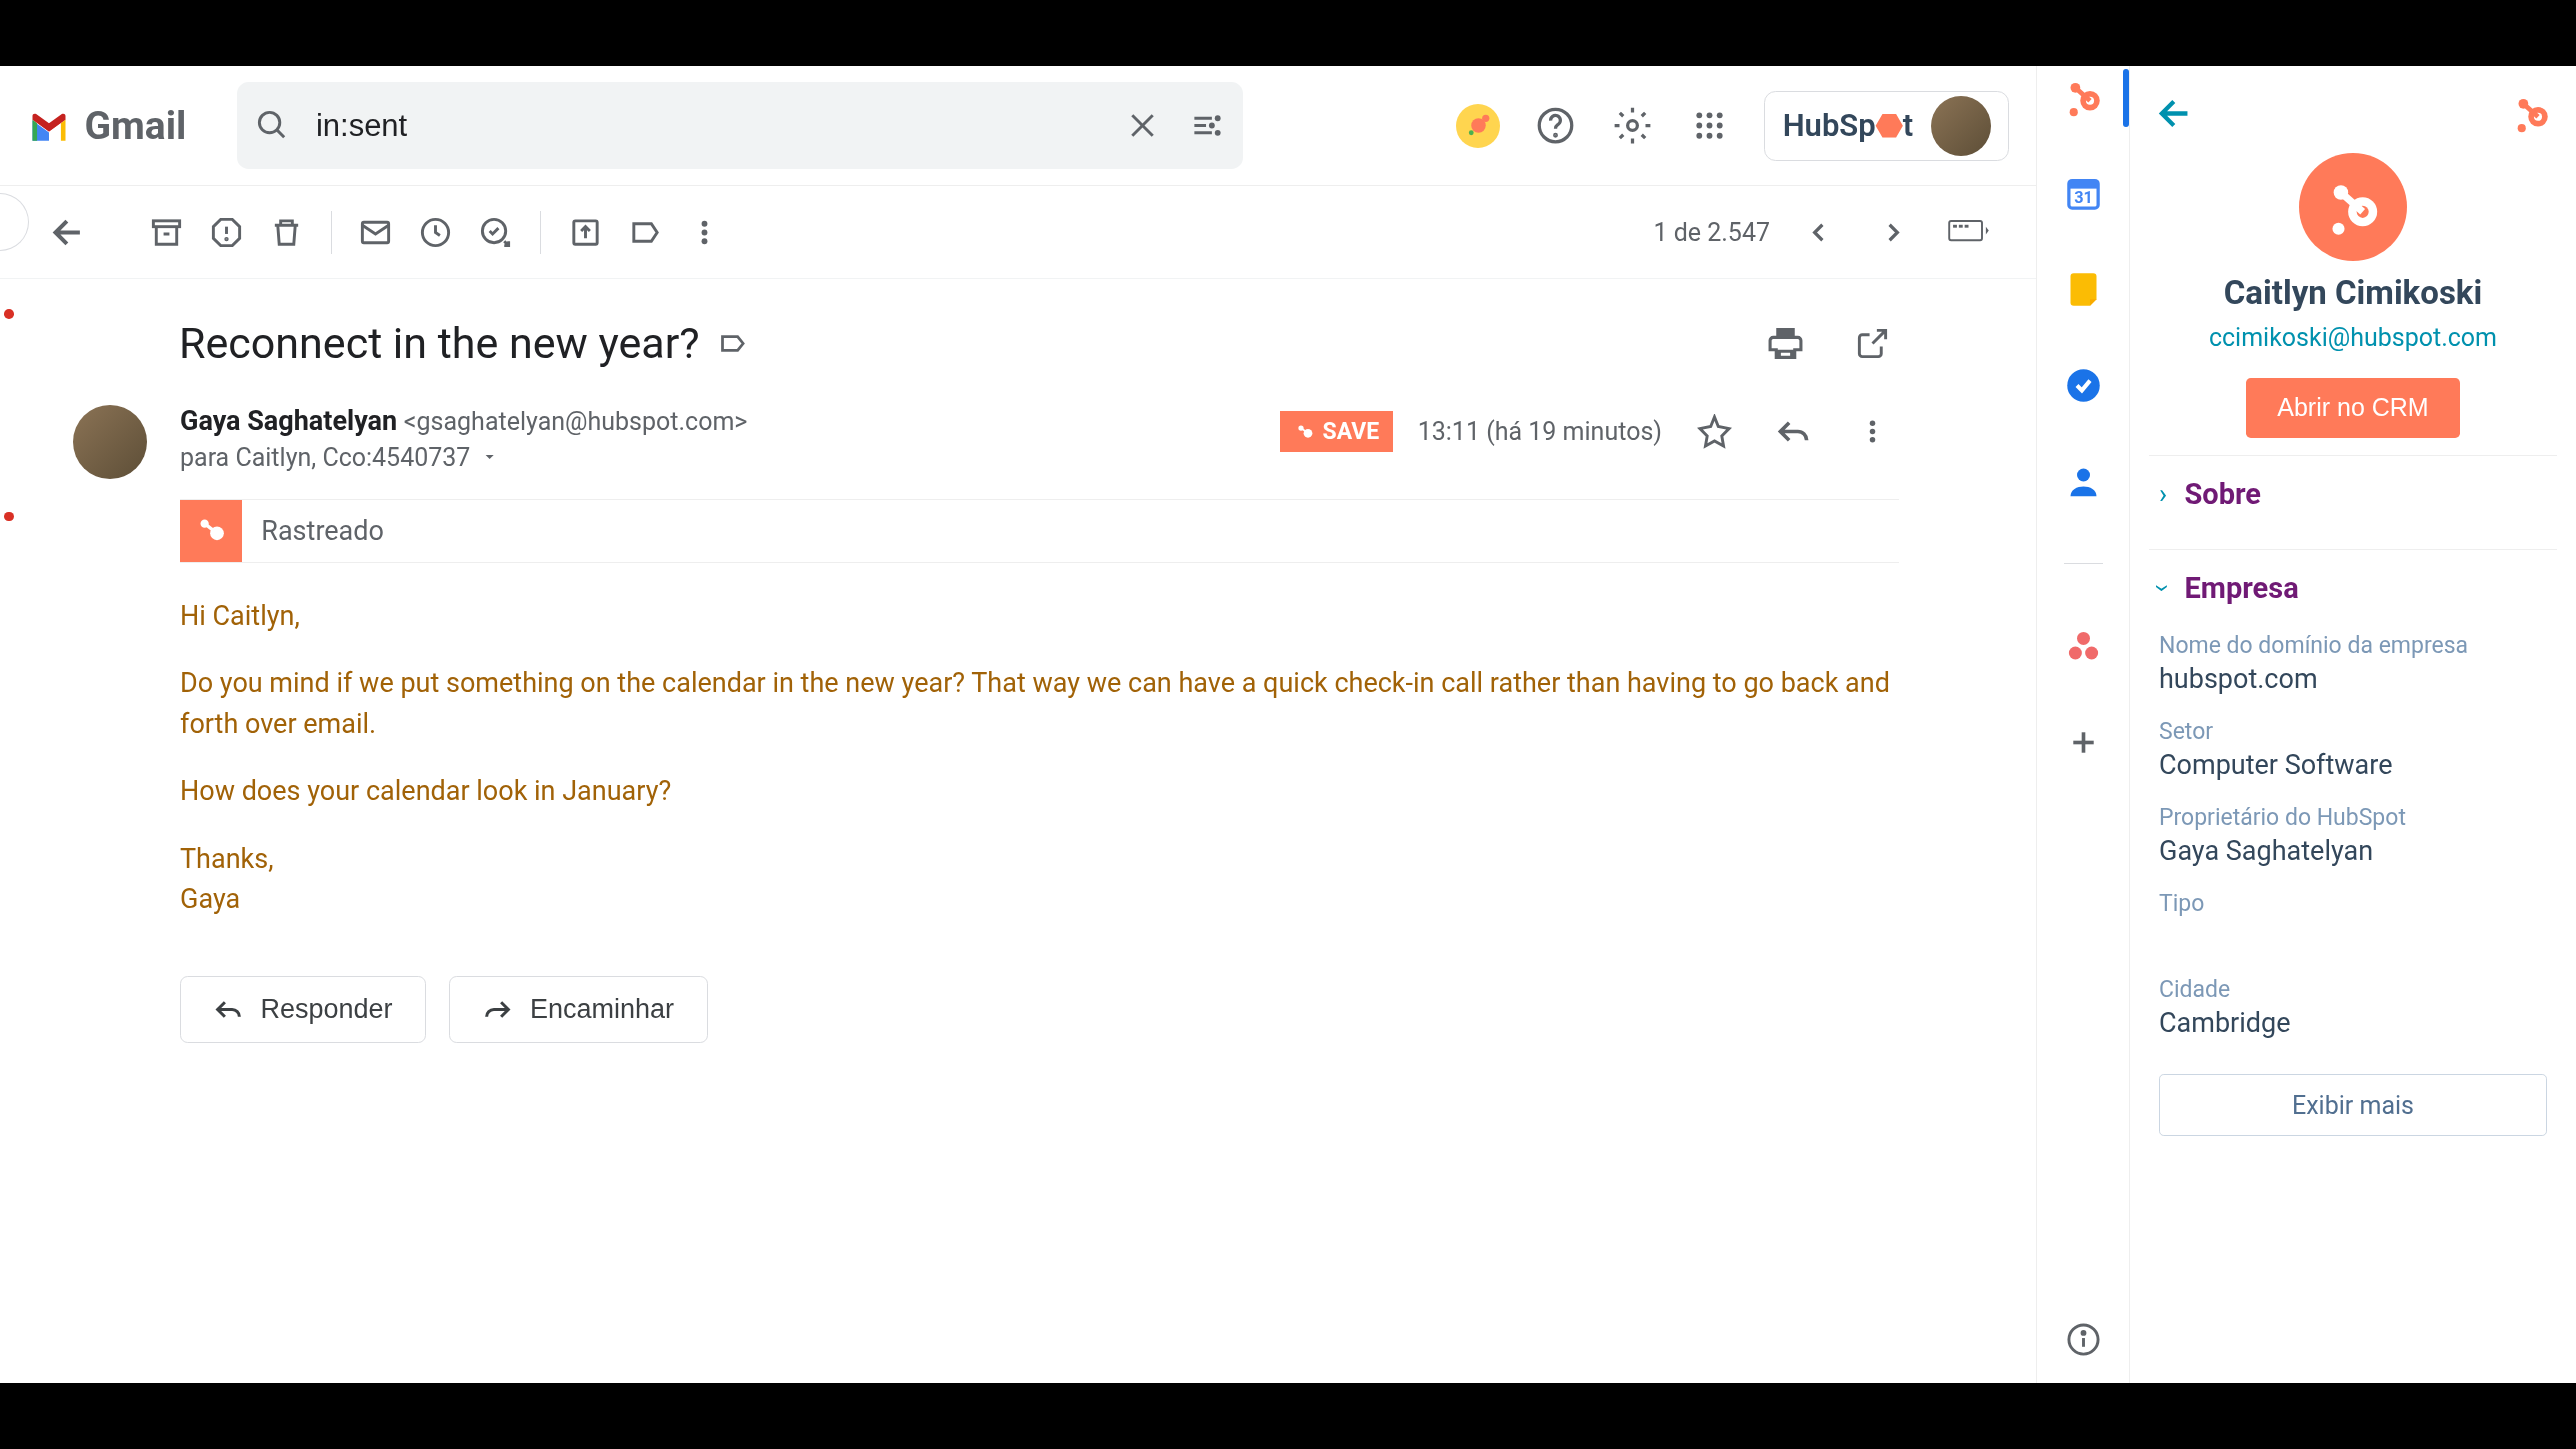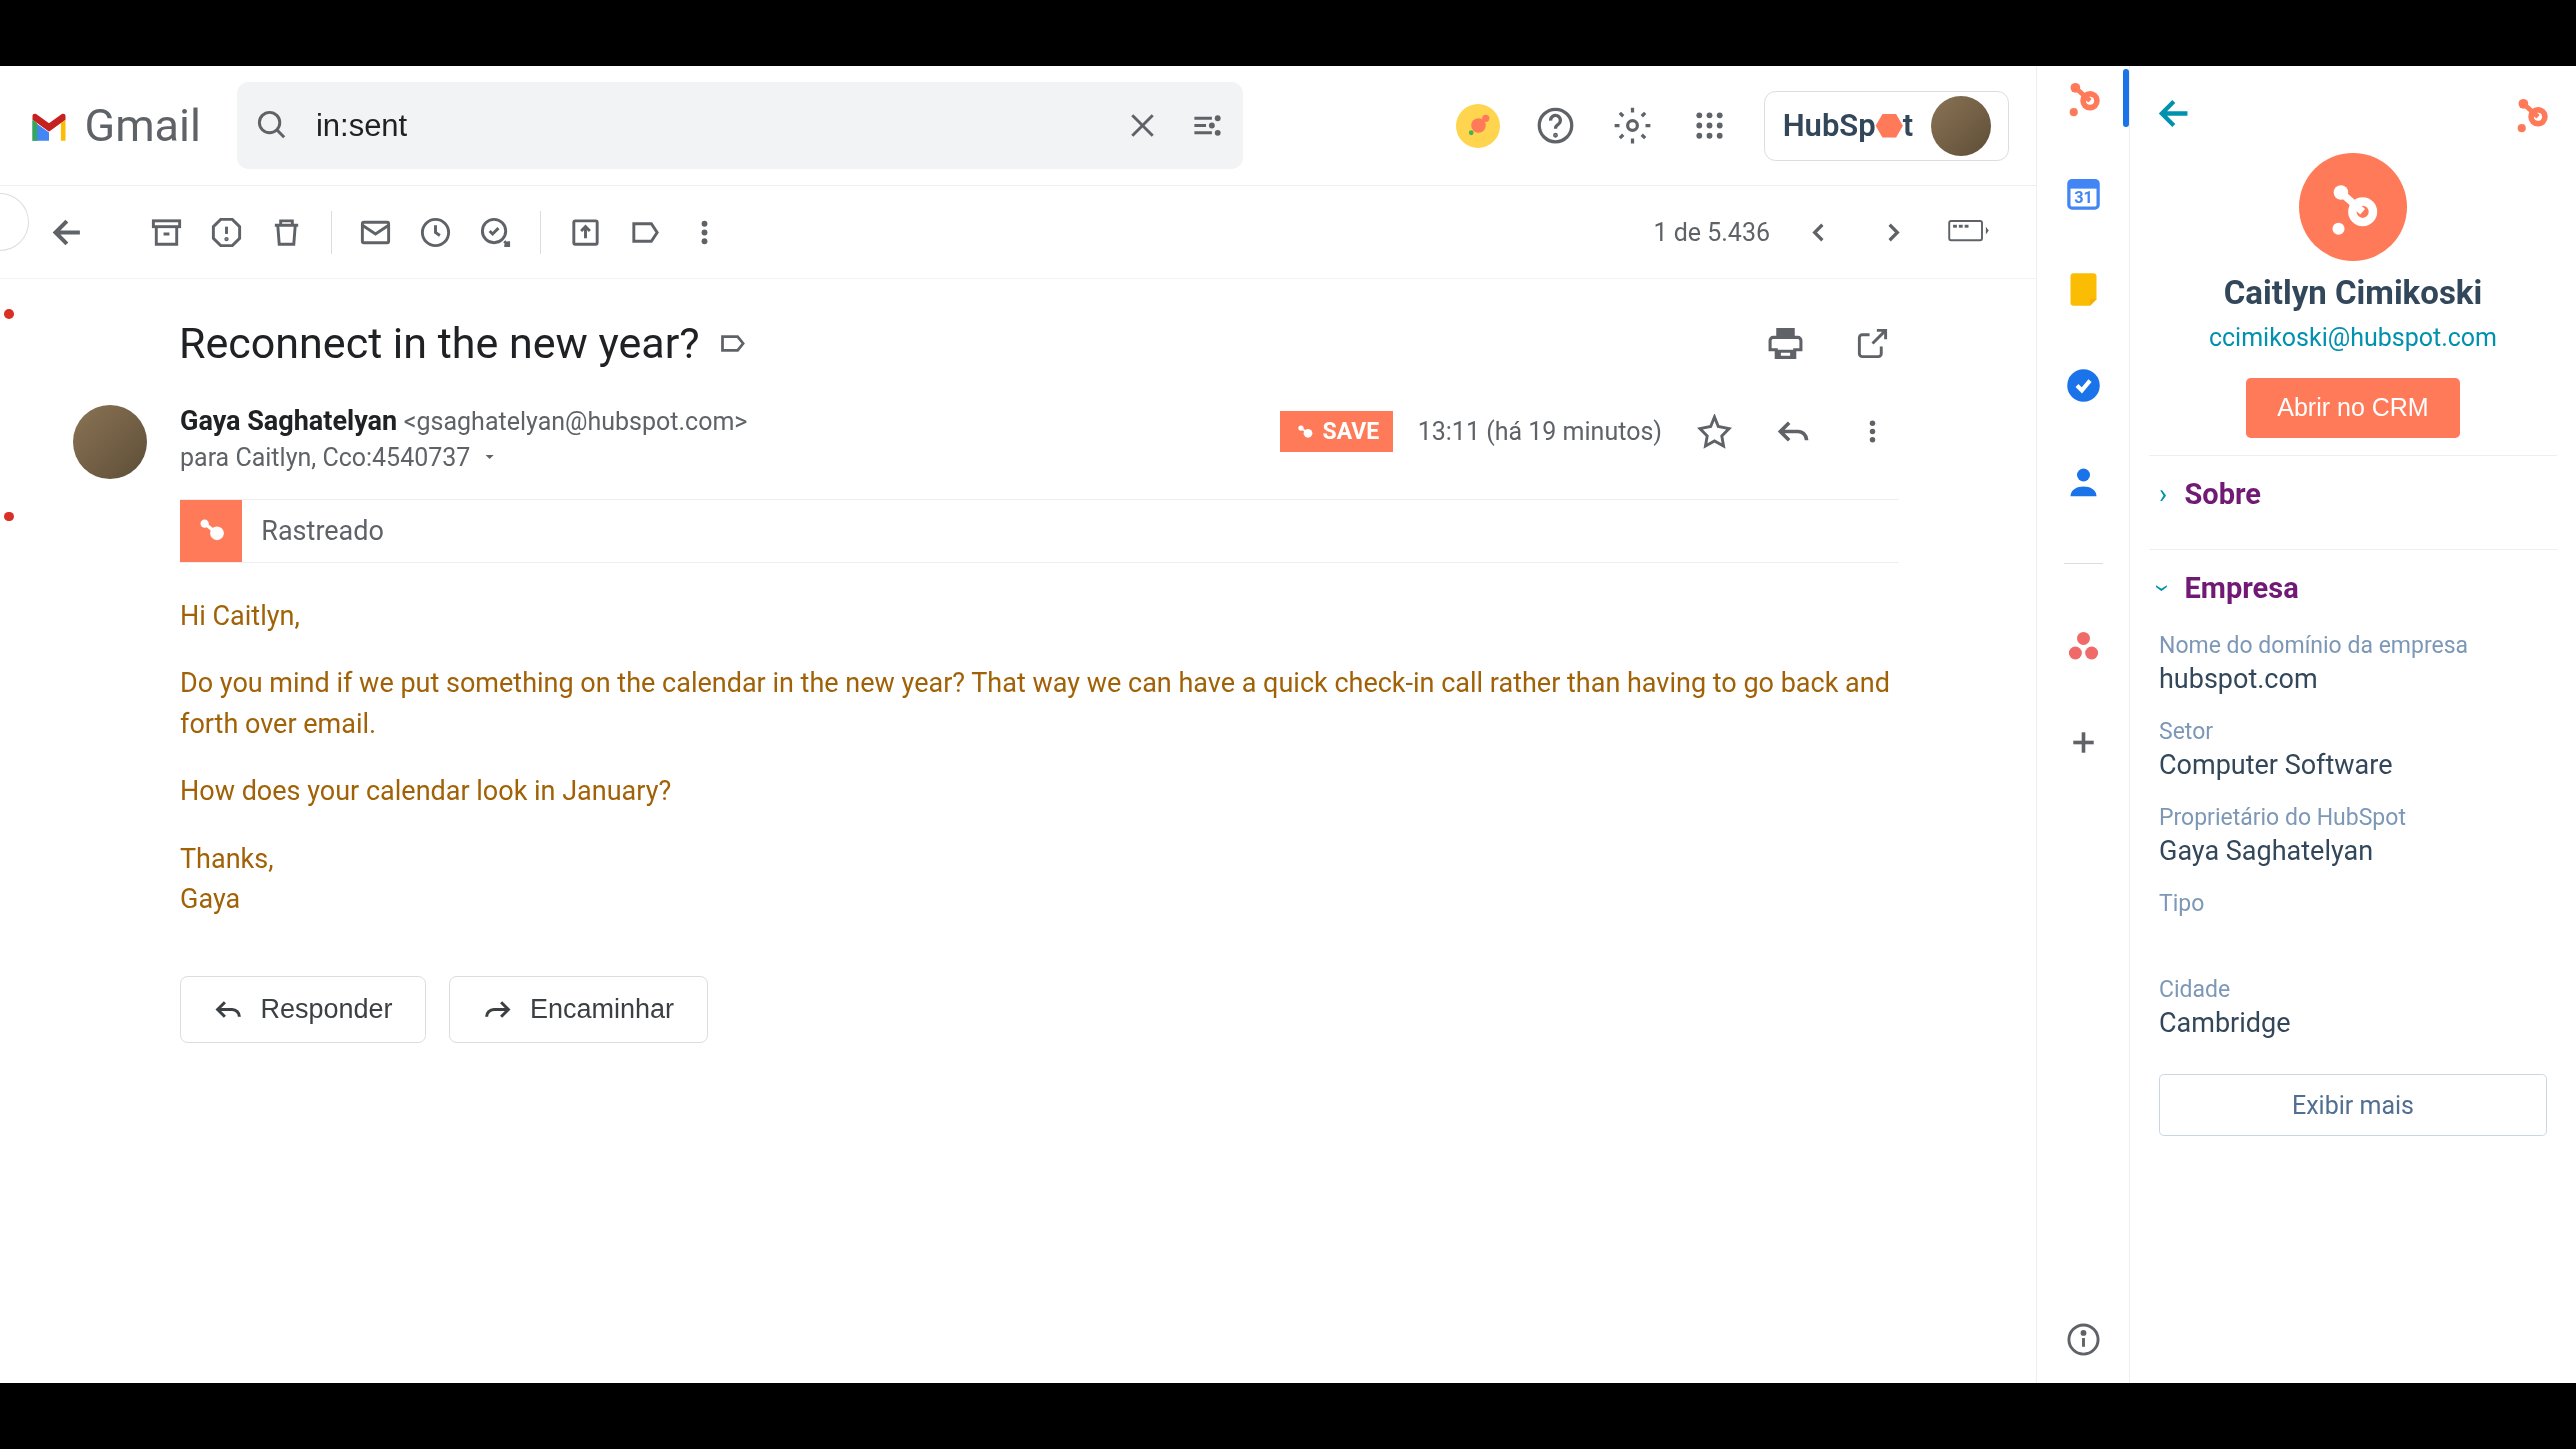--- a/index.html
+++ b/index.html
@@ -2,21 +2,21 @@
 <html><head>
 <meta charset="utf-8">
 <style>
   * { box-sizing: border-box; margin: 0; padding: 0; }
   body { font-family: 'Google Sans', Roboto, Arial, sans-serif; background: #000; overflow: hidden; height: 100vh; color: #202124; }
   .app { background: #fff; margin-top: 66px; height: calc(100vh - 66px - 66px); display: flex; }
   .main-col { flex: 1; display: flex; flex-direction: column; min-width: 0; }
   .header { height: 120px; display: flex; align-items: center; padding: 0 27px; gap: 17.4px; border-bottom: 1px solid #eee; }
   .logo-wrap { display: flex; align-items: center; gap: 13.5px; min-width: 193px; }
   .gmail-logo { width: 44px; height: 44px; }
-  .gmail-text { font-size: 45px; color: #5f6368; font-weight: 400; }
+  .gmail-text { font-size: 39px; color: #5f6368; font-weight: 700; }
   .search-wrap { flex: 0 0 1006px; height: 87px; background: #f1f3f4; border-radius: 11.6px; display: flex; align-items: center; padding: 0 13.5px; gap: 21px; }
   .search-wrap .s-icon { width: 44px; height: 44px; display: flex; align-items: center; justify-content: center; color: #5f6368; }
   .search-input { flex: 1; border: none; background: transparent; font-size: 31px; color: #202124; outline: none; }
   .header-right { display: flex; align-items: center; gap: 33px; margin-left: auto; }
   .hicon { width: 44px; height: 44px; color: #5f6368; display: flex; align-items: center; justify-content: center; cursor: pointer; }
   .hs-badge { width: 44px; height: 44px; border-radius: 50%; background: #ffd54f; display: flex; align-items: center; justify-content: center; }
   .hs-pill { display:flex; align-items:center; gap:17.4px; border:1px solid #dadce0; border-radius:11.6px; padding:9.7px 17.4px; height:70px;}
   .hs-pill-text { font-size:31px; color:#33475b; font-weight:600;}
   .hs-pill-text .orange{color:#ff7a59;}
   .avatar { width:60px; height:60px; border-radius:50%; background:linear-gradient(135deg,#8b7355,#5d4e37); }
@@ -226,21 +226,21 @@
         </span>
       <span class="tbicon">
           <svg width="35" height="35" viewBox="0 0 24 24" fill="currentColor">
             <circle cx="12" cy="6" r="2"></circle>
             <circle cx="12" cy="12" r="2"></circle>
             <circle cx="12" cy="18" r="2"></circle>
           </svg>
         </span>
 
       <div class="tb-right">
-        <span class="page-count">1 de 5.436</span>
+        <span class="page-count">1 de 2.547</span>
         <span class="tbicon">
             <svg width="31" height="31" viewBox="0 0 24 24" fill="none" stroke="currentColor" stroke-width="2.5">
               <path d="M15 18l-6-6 6-6"></path>
             </svg>
           </span>
         <span class="tbicon">
             <svg width="31" height="31" viewBox="0 0 24 24" fill="none" stroke="currentColor" stroke-width="2.5">
               <path d="M9 6l6 6-6 6"></path>
             </svg>
           </span>

